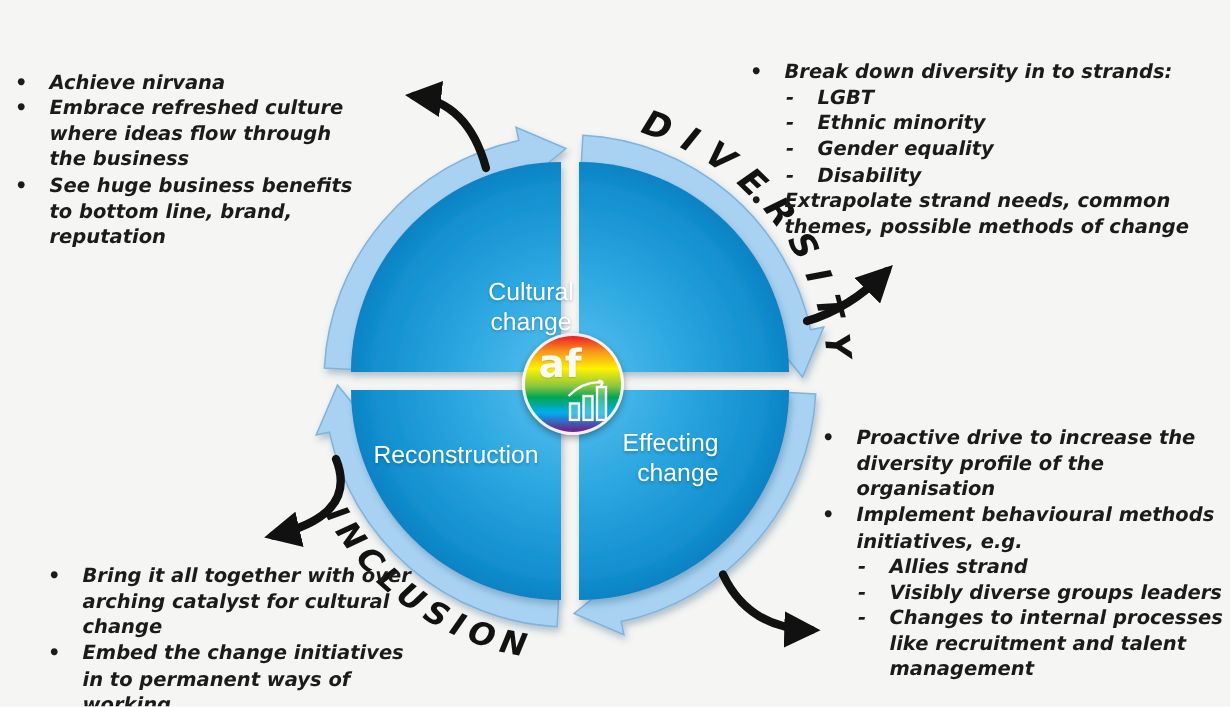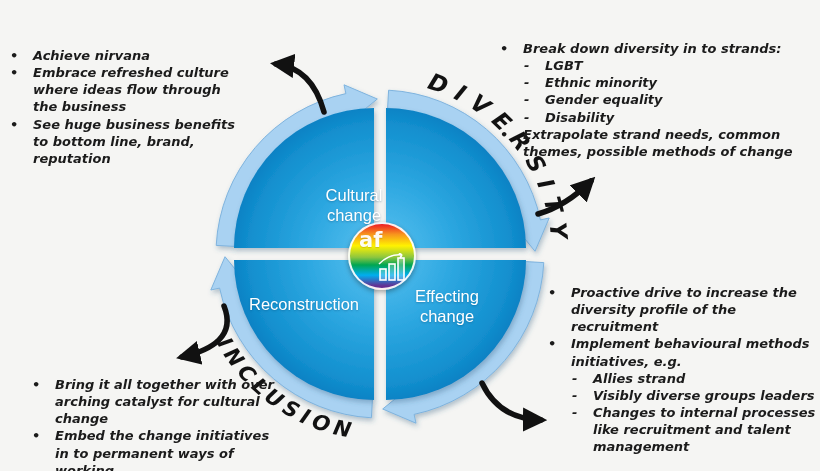--- a/index.html
+++ b/index.html
@@ -26,21 +26,21 @@
              fill:#121212;}
   .arc-div{font-size:23px;letter-spacing:9px;}
   .arc-inc{font-size:21px;letter-spacing:5px;}
 
   
   .logo{position:absolute;left:348px;top:222px;width:64px;height:64px;border-radius:50%;
         background:linear-gradient(180deg,#ed1c24 0%,#f7941d 16%,#fff200 34%,#8dc63f 52%,
                    #00a651 64%,#00aeef 80%,#662d91 97%);
         border:2px solid rgba(255,255,255,.92);box-shadow:0 2px 5px rgba(0,0,0,.35);}
   .logo-af{position:absolute;left:9px;top:4px;color:rgba(255,255,255,.95);
-           font-family:"DejaVu Sans",sans-serif;font-size:21px;font-weight:700;
+           font-family:"DejaVu Sans",sans-serif;font-size:26px;font-weight:700;
            text-shadow:0 1px 1px rgba(0,0,0,.15);}
   .logo-bars{position:absolute;right:6px;bottom:7px;}
 </style>
 </head>
 <body>
 
 <div class="stage">
 
   <svg width="820" height="471" viewBox="0 0 820 471">
     <defs>
@@ -86,21 +86,21 @@
       <path d="M 538 214 Q 566 206 591 181" marker-end="url(#ah)"></path>
       <path d="M 224 306 C 236 336 212 350 182 357" marker-end="url(#ah)"></path>
       <path d="M 482 383 Q 499 419 541 420" marker-end="url(#ah)"></path>
     </g>
   </svg>
 
   
   <div class="qlabel" style="left:308px;top:205px;margin-left:46px;">Cultural
 change</div>
   <div class="qlabel" style="left:304px;top:304px;">Reconstruction</div>
-  <div class="qlabel" style="left:447px;top:306px;">Effecting
+  <div class="qlabel" style="left:447px;top:306px;text-align:right;">Effecting
 change</div>
 
   
   <div class="logo">
     <span class="logo-af">af</span>
     <svg class="logo-bars" width="30" height="28" viewBox="0 0 30 28">
       <g stroke="#ffffff" stroke-width="1.6" fill="rgba(255,255,255,0.25)">
         <rect x="2" y="16" width="6" height="11"></rect>
         <rect x="11" y="11" width="6" height="16"></rect>
         <rect x="20" y="5" width="6" height="22"></rect>
@@ -160,21 +160,21 @@
         <span class="gap"></span>
       <span class="tx">Extrapolate strand needs, common themes, possible methods of change</span>
       </div>
   </div>
 
   
   <div class="note" style="left:548px;top:284px;width:268px;">
     <div class="row">
       <span class="bu">•</span>
         <span class="gap"></span>
-      <span class="tx">Proactive drive to increase the diversity profile of the recruitment</span>
+      <span class="tx">Proactive drive to increase the diversity profile of the organisation</span>
       </div>
     <div class="row">
       <span class="bu">•</span>
         <span class="gap"></span>
       <span class="tx">Implement behavioural methods initiatives, e.g.</span>
       </div>
     <div class="row sub">
       <span class="bu">-</span>
         <span class="gap"></span>
       <span class="tx">Allies strand</span>

